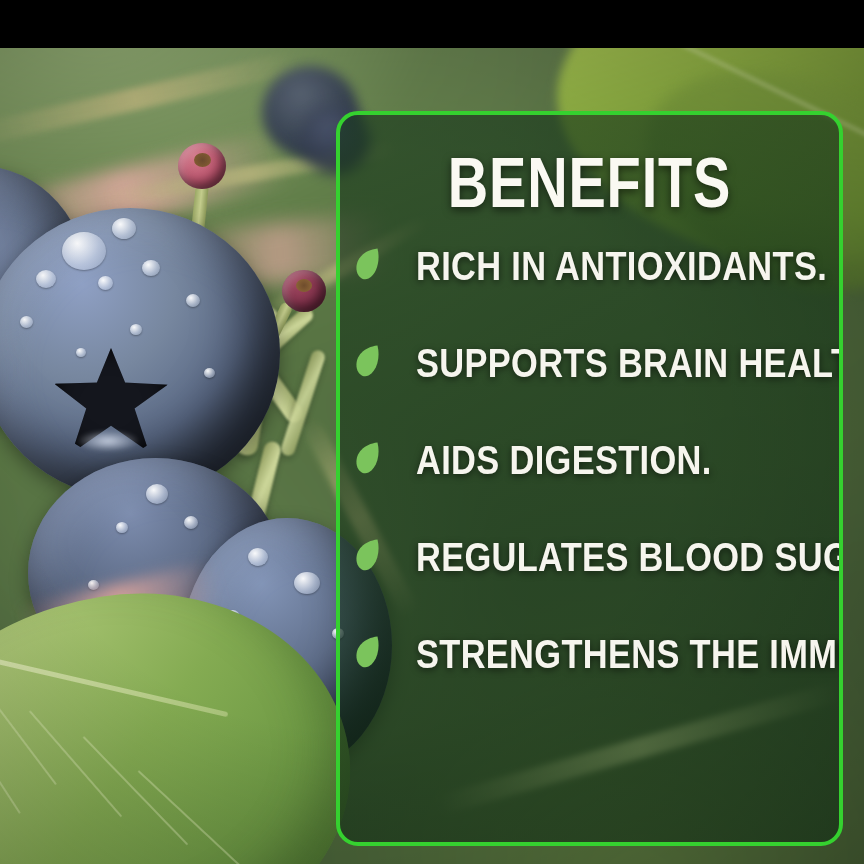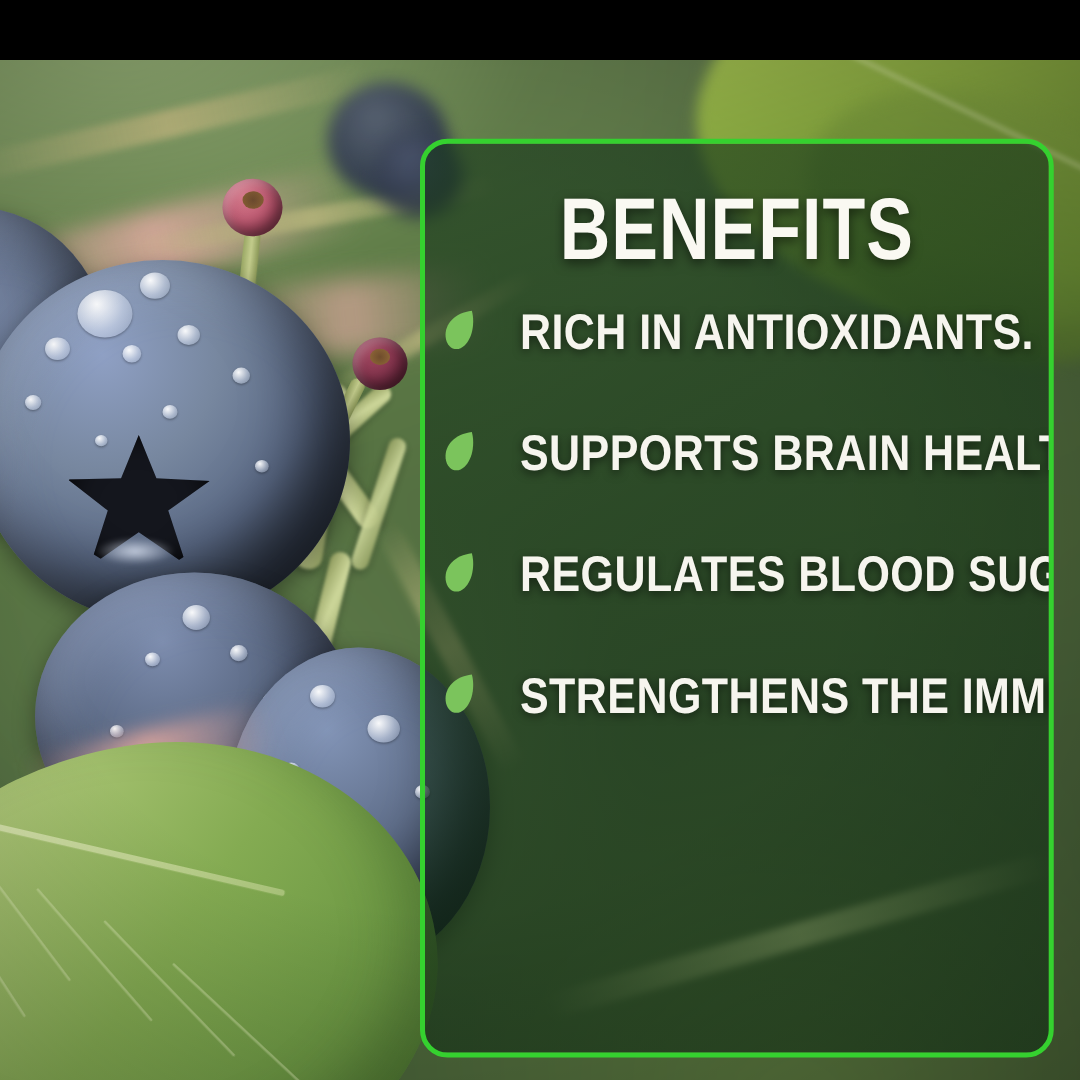--- a/index.html
+++ b/index.html
@@ -415,20 +415,28 @@
 
         <div class="benefit-row">
           <span class="leaf-bullet">
             <svg width="28" height="38" viewBox="0 0 28 38">
               <path d="M23.5 3.5 C10 5 1.5 14 2.5 24.5 C3.3 32.5 9.5 36 14.5 33.5 C23 29.2 26.5 15 23.5 3.5 Z" fill="#7bc45c"></path>
             </svg>
           </span>
           <span class="benefit-text">SUPPORTS BRAIN HEALTH.</span>
         </div>
 
+        <div class="benefit-row">
+          <span class="leaf-bullet">
+            <svg width="28" height="38" viewBox="0 0 28 38">
+              <path d="M23.5 3.5 C10 5 1.5 14 2.5 24.5 C3.3 32.5 9.5 36 14.5 33.5 C23 29.2 26.5 15 23.5 3.5 Z" fill="#7bc45c"></path>
+            </svg>
+          </span>
+          <span class="benefit-text">AIDS DIGESTION.</span>
+        </div>
 
         <div class="benefit-row">
           <span class="leaf-bullet">
             <svg width="28" height="38" viewBox="0 0 28 38">
               <path d="M23.5 3.5 C10 5 1.5 14 2.5 24.5 C3.3 32.5 9.5 36 14.5 33.5 C23 29.2 26.5 15 23.5 3.5 Z" fill="#7bc45c"></path>
             </svg>
           </span>
           <span class="benefit-text">REGULATES BLOOD SUGAR.</span>
         </div>
 

